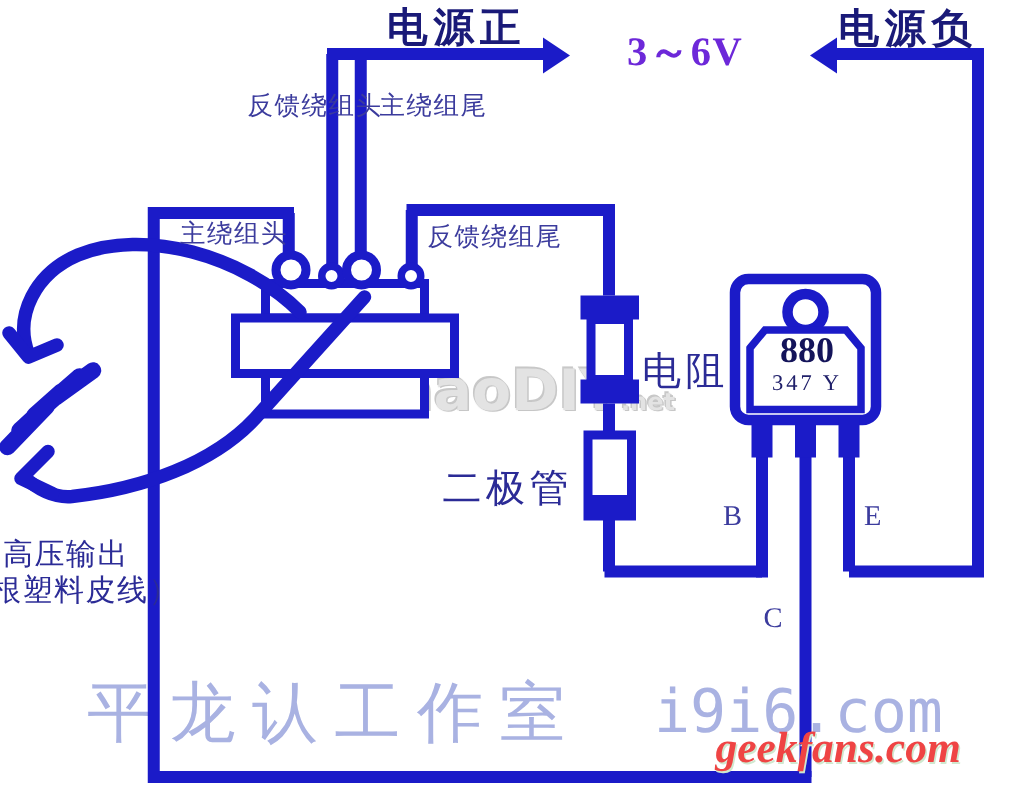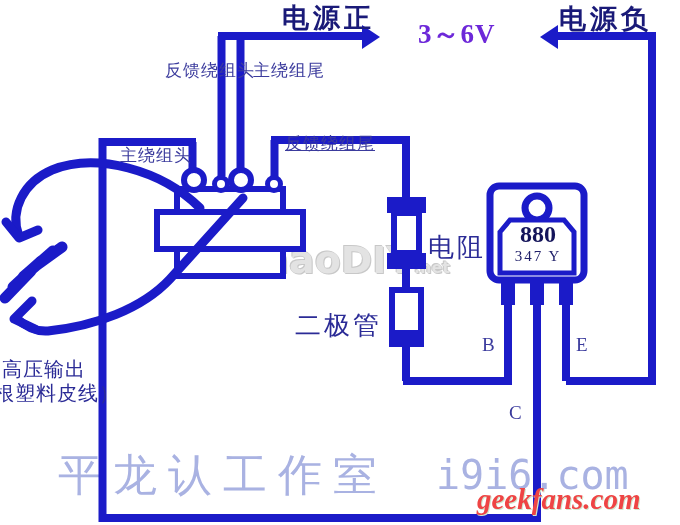--- a/index.html
+++ b/index.html
@@ -94,28 +94,28 @@
 
     <g fill="none" stroke="#1b1bc8" stroke-linecap="round" stroke-linejoin="round">
       <path d="M200,208 C162,170 96,152 52,170 C24,182 9,210 19,236" stroke-width="9"></path>
       <path d="M6,222 L19,238 L38,230" stroke-width="9"></path>
       <path d="M243,198 L170,279 C142,309 95,326 48,331 C36,332 26,327 16,318" stroke-width="9"></path>
       <path d="M32,301 L14,319 L35,329" stroke-width="9"></path>
       <path d="M5,298 L31,271 L13,287 L41,261 L23,277 L53,251 L37,265 L62,247" stroke-width="11"></path>
     </g>
   </svg>
 
-  <div class="lbl big" style="left:258px;top:0px;margin-left:24px;">电源正</div>
+  <div class="lbl big" style="left:258px;top:0px;">电源正</div>
   <div class="lbl volt" style="left:418px;top:16px;">3～6V</div>
   <div class="lbl big" style="left:559px;top:1px;">电源负</div>
 
   <div class="lbl small" style="left:125px;top:59px;margin-left:40px;">反馈绕组头</div>
   <div class="lbl small" style="left:253px;top:59px;">主绕组尾</div>
   <div class="lbl small" style="left:120px;top:144px;">主绕组头</div>
-  <div class="lbl small" style="left:285px;top:132px;text-decoration:underline;">反馈绕组尾</div>
+  <div class="lbl small" style="left:285px;top:146px;">反馈绕组尾</div>
 
   <div class="lbl comp" style="left:428px;top:214px;margin-top:16px;">电阻</div>
   <div class="lbl comp" style="left:295px;top:308px;">二极管</div>
 
   <div class="t880">880</div>
   <div class="t347">347 Y</div>
   <div class="lbl pin" style="left:482px;top:334px;">B</div>
   <div class="lbl pin" style="left:576px;top:334px;">E</div>
   <div class="lbl pin" style="left:509px;top:402px;">C</div>
 

